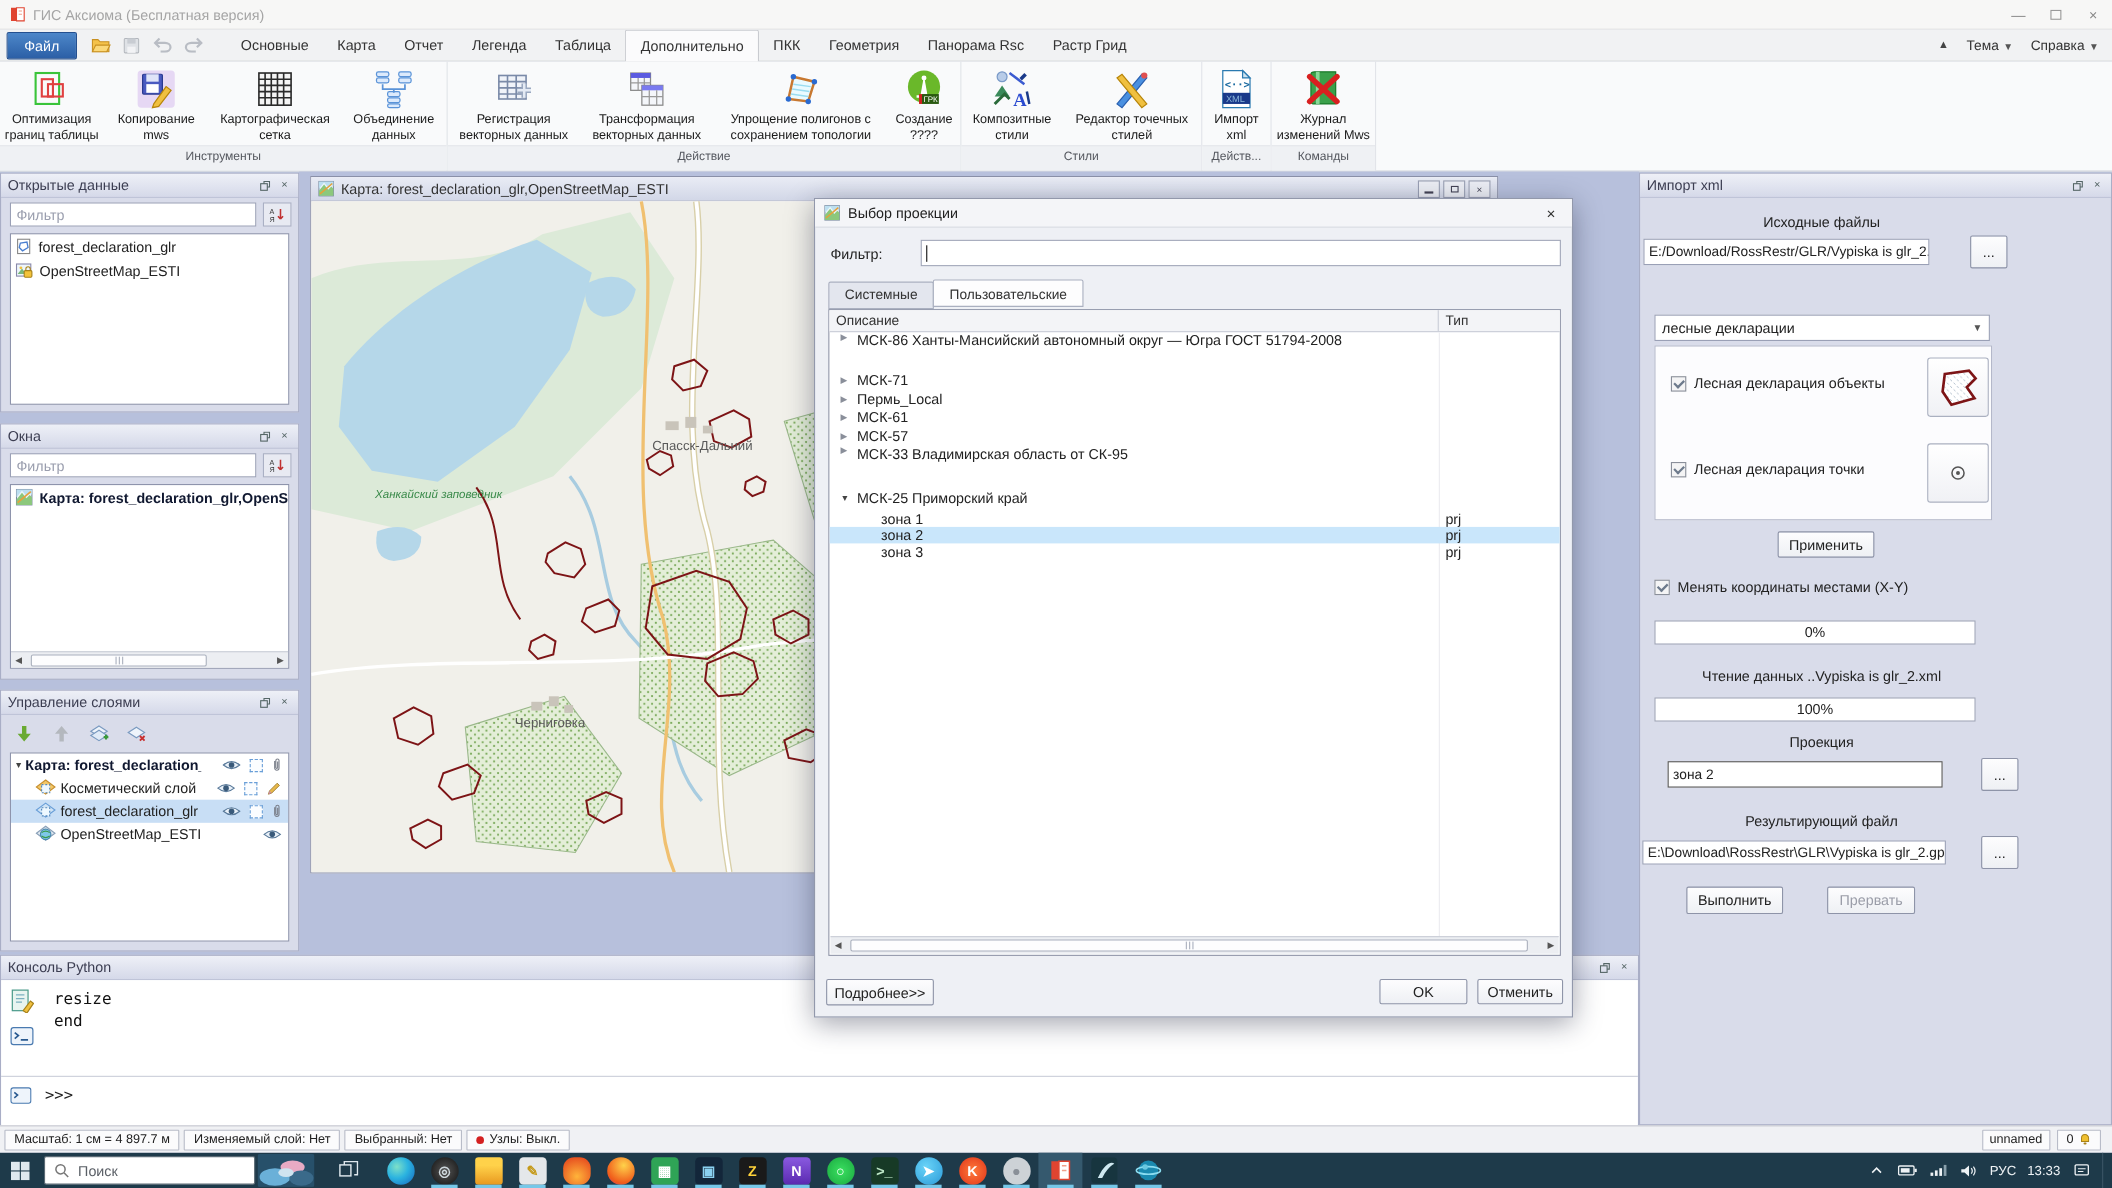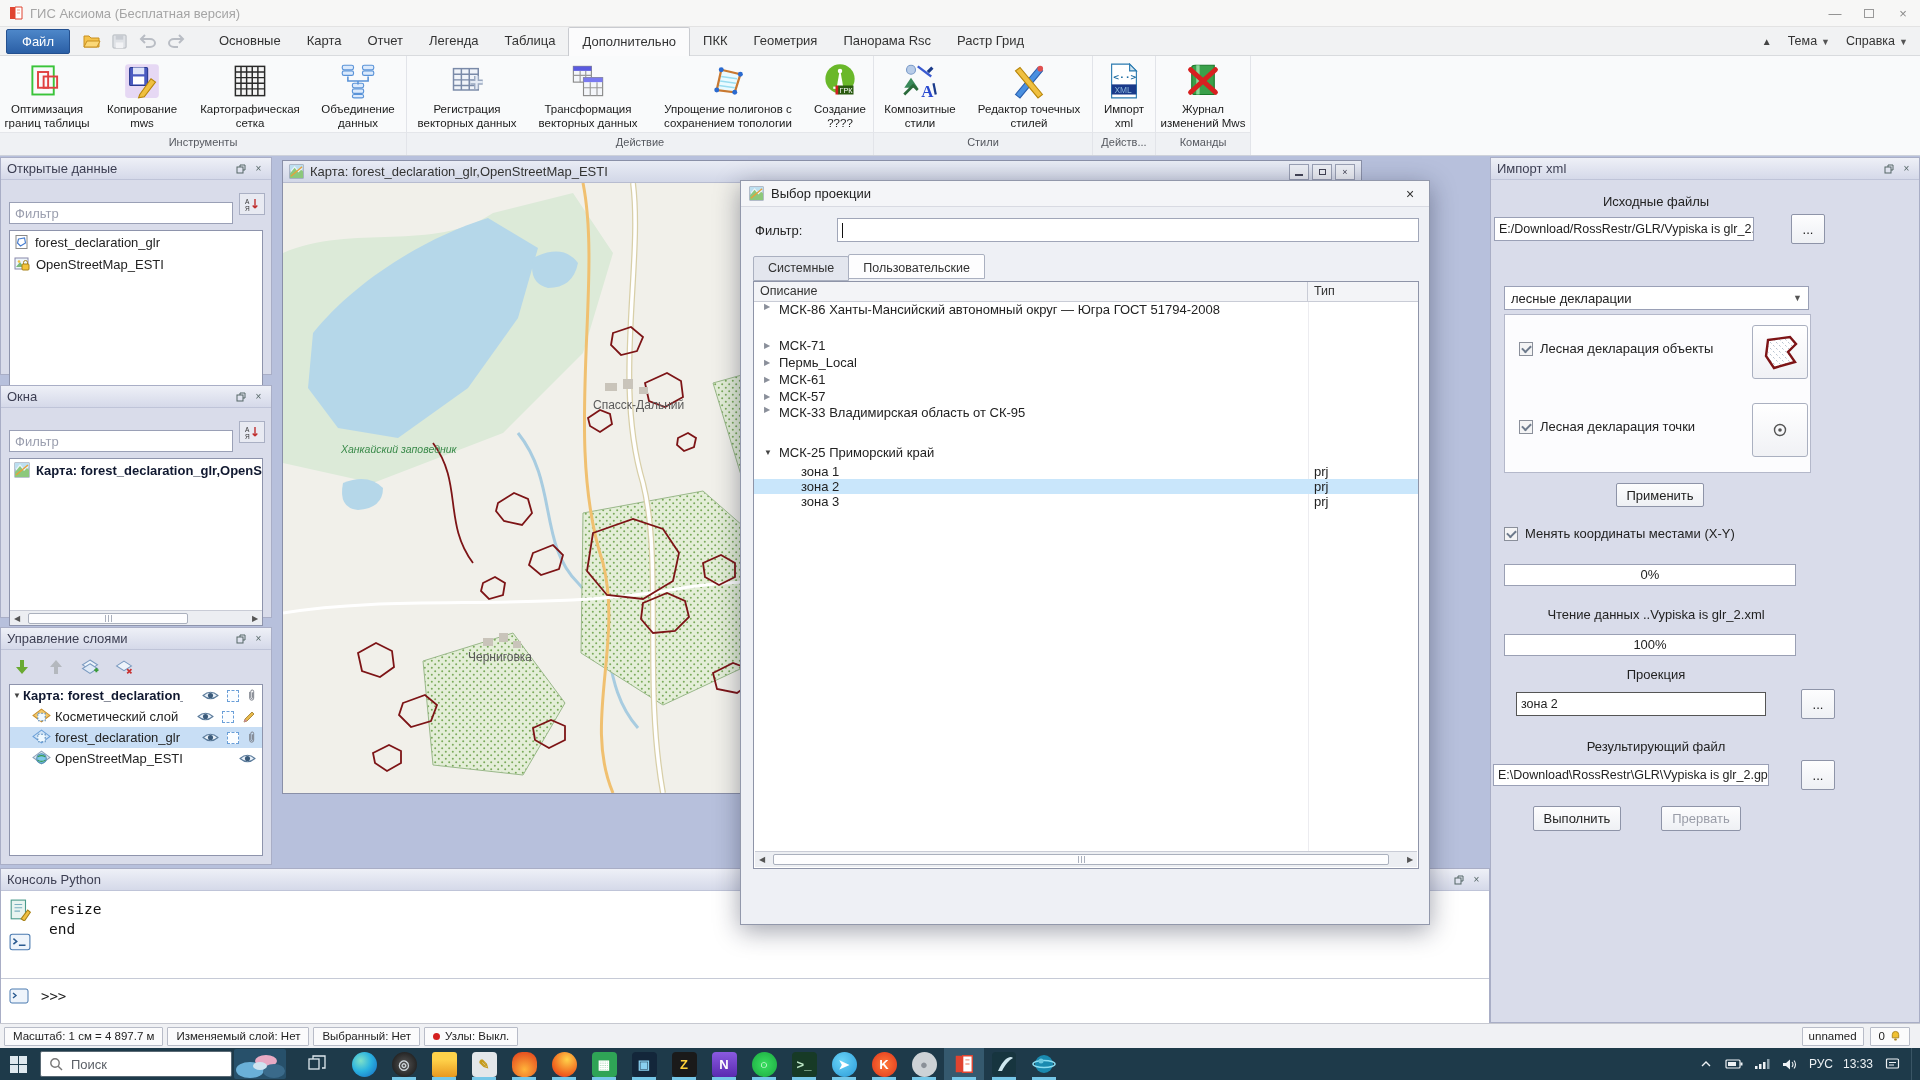--- a/index.html
+++ b/index.html
@@ -33,21 +33,21 @@
   .ribbon-btn { display:flex; flex-direction:column; align-items:center; text-align:center; font-size:11.5px; line-height:1.18; color:#1a1a1a; padding:2px 2px; }
   .ribbon-btn .ric { width:36px; height:36px; margin:2px 0 4px; }
   .rg-label { height:32px; line-height:18px; text-align:center; font-size:11px; color:#55585f; background:#eff1f4; border-top:1px solid #e4e6ea; white-space:nowrap; overflow:hidden; }
 
   
   .panel { position:absolute; background:#d9dcea; border:1px solid #a9aec6; }
   .panel-header { height:22px; background:linear-gradient(#eef0f7,#d5d9e9); border-bottom:1px solid #bfc4d8; display:flex; align-items:center; padding:0 6px; color:#3c3e52; }
   .ph-icons { margin-left:auto; display:flex; gap:5px; align-items:center; }
   .ph-icons .pbtn { width:13px; height:12px; display:flex; align-items:center; justify-content:center; color:#566; font-size:10px; }
   .filter-row { display:flex; align-items:center; padding:4px 6px 2px 8px; gap:6px; }
-  .filter-row input { flex:1; height:22px; border:1px solid #9aa0b6; background:#fff; font-family:inherit; font-size:13px; padding:0 5px; color:#333;margin-top:18px; }
+  .filter-row input { flex:1; height:22px; border:1px solid #9aa0b6; background:#fff; font-family:inherit; font-size:13px; padding:0 5px; color:#333; }
   .filter-row input::placeholder { color:#9a9eae; }
   .sortbtn { width:26px; height:22px; background:#e8eaf2; border:1px solid #aab0c4; display:flex; align-items:center; justify-content:center; }
   .listbox { background:#fff; border:1px solid #8e94ac; margin:4px 8px 8px; position:relative; overflow:hidden; }
   .list-item { display:flex; align-items:center; gap:6px; padding:3px 4px; white-space:nowrap; }
   .list-item.bold { font-weight:bold; color:#101830; }
 
   
   #panel-open-data { left:0; top:157px; width:272px; height:218px; }
   #panel-open-data .listbox { height:156px; }
   #panel-windows { left:0; top:385px; width:272px; height:233px; }
@@ -786,20 +786,25 @@
       <span class="hs-track">
           <span class="hs-thumb" style="left:4px;right:14px">
             <i></i>
             <i></i>
             <i></i>
           </span>
         </span>
       <span class="hs-btn">▶</span>
     </div>
   </div>
+  <div class="dlg-bottom">
+    <button class="btn btn-details">Подробнее&gt;&gt;</button>
+    <button class="btn btn-ok">OK</button>
+    <button class="btn btn-cancel">Отменить</button>
+  </div>
 </div>
 
 <div class="panel" id="import-panel">
   <div class="panel-header">
     <span>Импорт xml</span>
     <span class="ph-icons">
       <span class="pbtn">
           <svg width="10" height="10" viewBox="0 0 10 10">
             <rect x="1" y="3" width="6" height="6" fill="none" stroke="#566"></rect>
             <path d="M4 3V1h5v5H7" fill="none" stroke="#566"></path>

